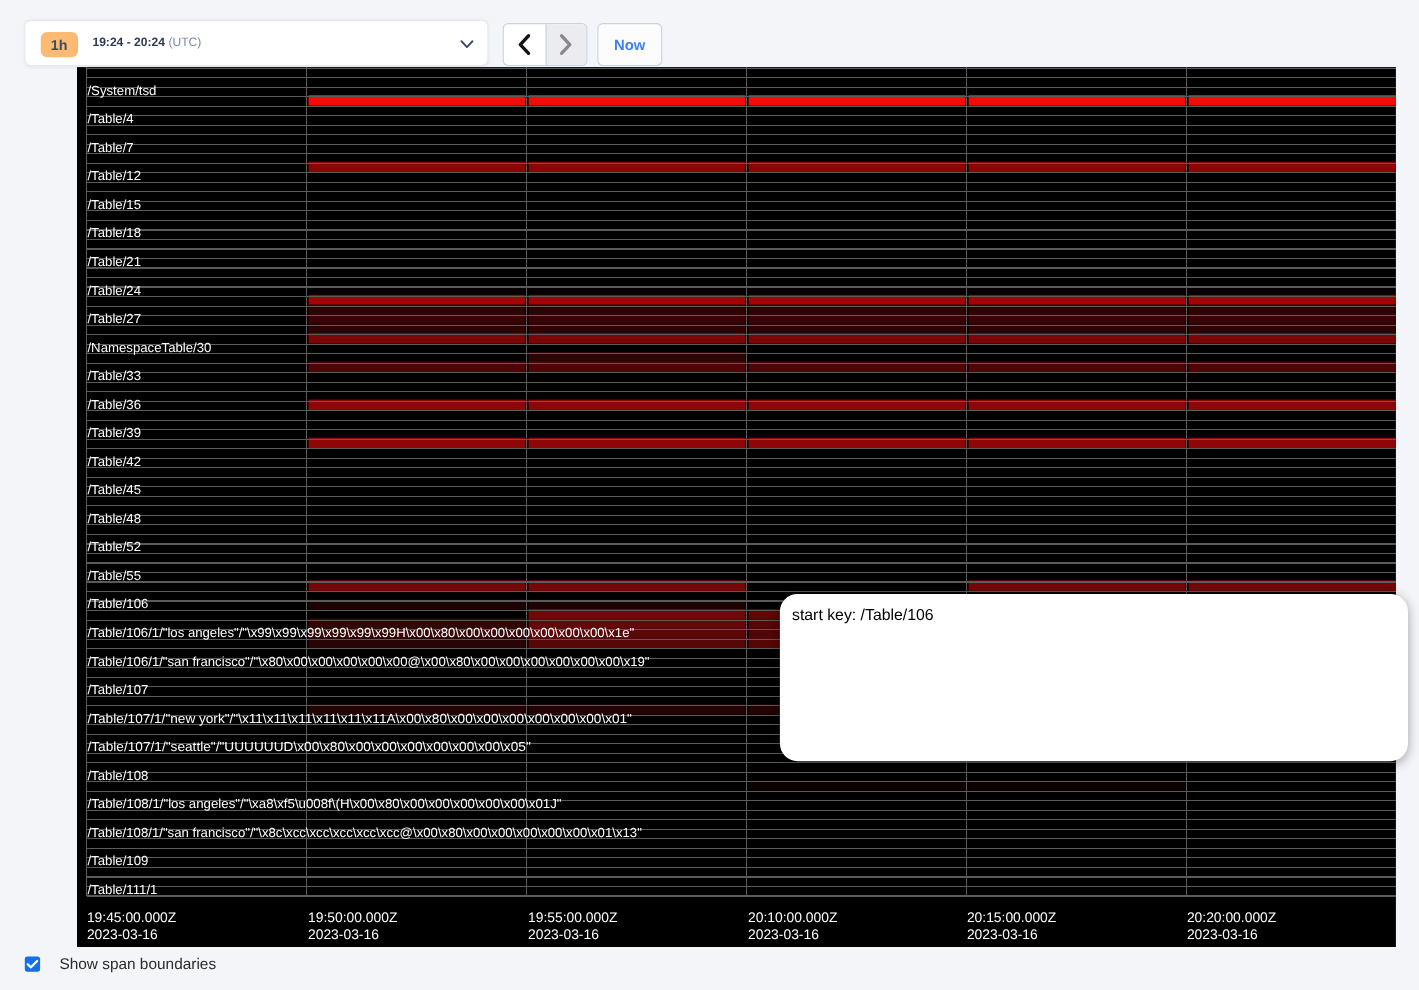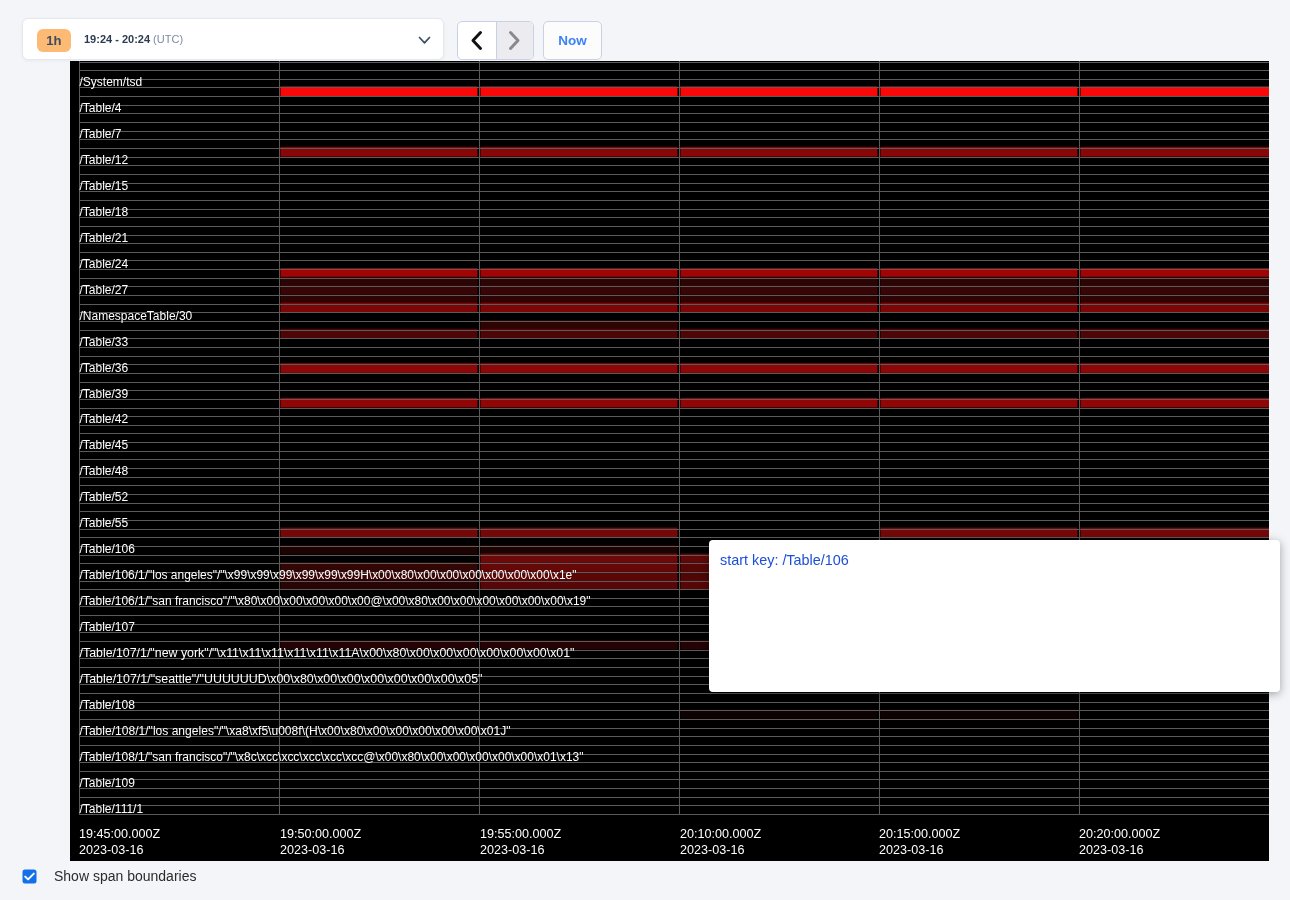--- a/index.html
+++ b/index.html
@@ -6,21 +6,21 @@
   .abs { position:absolute; }
   svg g:first-of-type line { stroke:#5b5b5b; stroke-width:1; shape-rendering:crispEdges; }
   .selbox { left:22px; top:18px; width:422px; height:42px; background:#fff; border:1px solid #e5e8ef; border-radius:6px; box-shadow:0 1px 3px rgba(40,50,80,.06); }
   .badge { left:37px; top:28.5px; width:33.5px; height:23px; background:#fdba74; border-radius:6px; color:#3d4c63; font-weight:bold; font-size:13px; text-align:center; line-height:23px; }
   .timetxt { left:84px; top:18px; height:42px; line-height:42px; font-size:11px; color:#2c3b52; font-weight:bold; }
   .timetxt .utc { color:#7c8ba3; font-weight:normal; }
   .btngrp { left:457px; top:20.5px; width:77px; height:39px; border:1px solid #c9d2e4; border-radius:5px; overflow:hidden; display:flex; background:#fff; }
   .btngrp .b { width:50%; height:100%; display:flex; align-items:center; justify-content:center; }
   .btngrp .b2 { background:#ececf0; border-left:1px solid #c9d2e4; }
   .nowbtn { left:543px; top:20.5px; width:59px; height:39px; border:1px solid #c9d2e4; border-radius:5px; background:#fcfcfd; color:#3b82f6; font-weight:bold; font-size:13.5px; text-align:center; line-height:37px; }
-  .tooltip { left:709px; top:540px; width:571px; height:152px; background:#fff; border-radius:4px; box-shadow:0 2px 10px rgba(0,0,0,.35); color:#1d4ed8; font-size:14.4px; padding:3px 0 0 11px; }
+  .tooltip { left:709px; top:540px; width:571px; height:152px; background:#fff; border-radius:16px; box-shadow:0 2px 10px rgba(0,0,0,.35); color:#000000; font-size:14.4px; padding:3px 0 0 11px; }
   .tooltip div { height:34px; line-height:34px; white-space:nowrap; }
   .cbrow { left:22px; top:868px; height:16px; display:flex; align-items:center; }
   .cblabel { margin-left:17px; font-size:14px; color:#2b2b2b; }
 </style></head>
 <body>
   <div class="abs selbox"></div>
   <div class="abs badge">1h</div>
   <div class="abs timetxt">19:24 - 20:24 <span class="utc">(UTC)</span></div>
   <svg class="abs" style="left:418px; top:36px" width="13" height="9" viewBox="0 0 13 9">
     <path d="M1.5 1.5 L6.5 6.8 L11.5 1.5" fill="none" stroke="#3d4c63" stroke-width="1.7" stroke-linecap="round" stroke-linejoin="round"></path>

